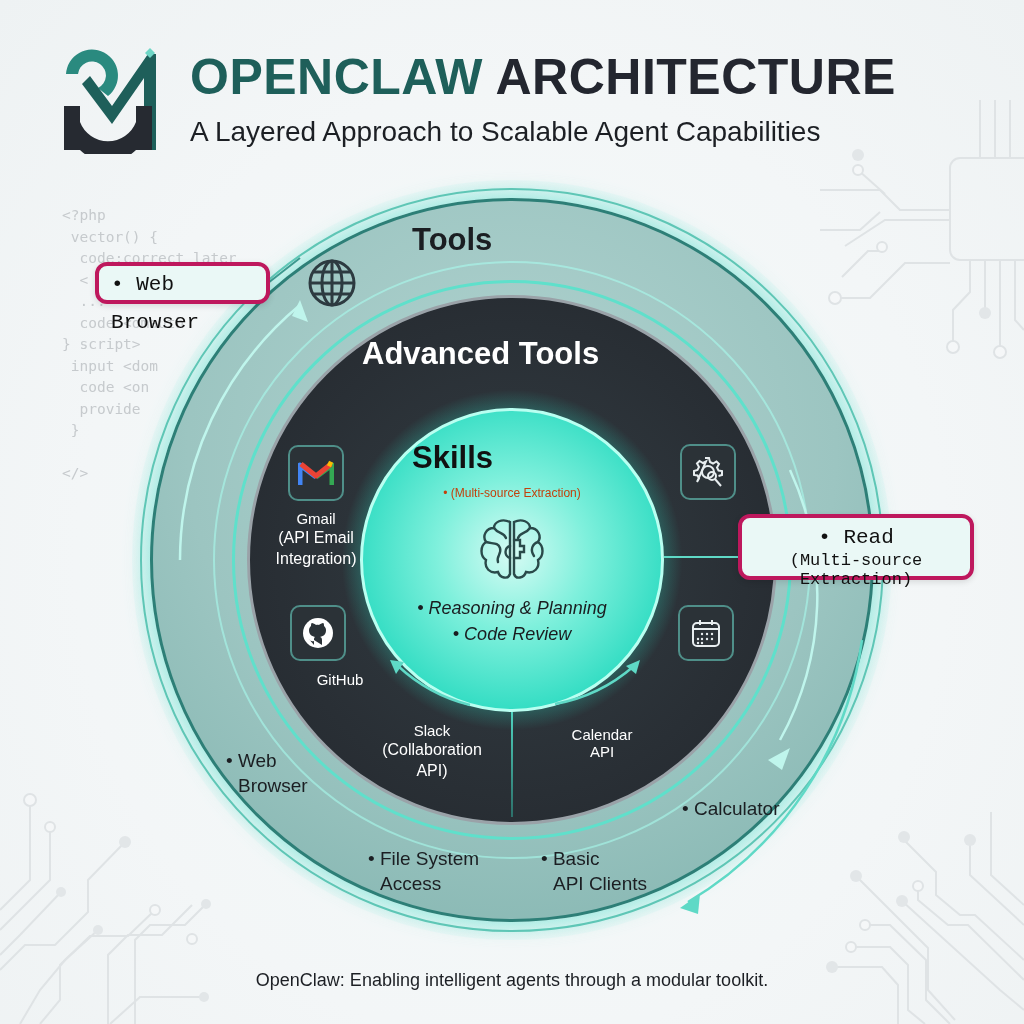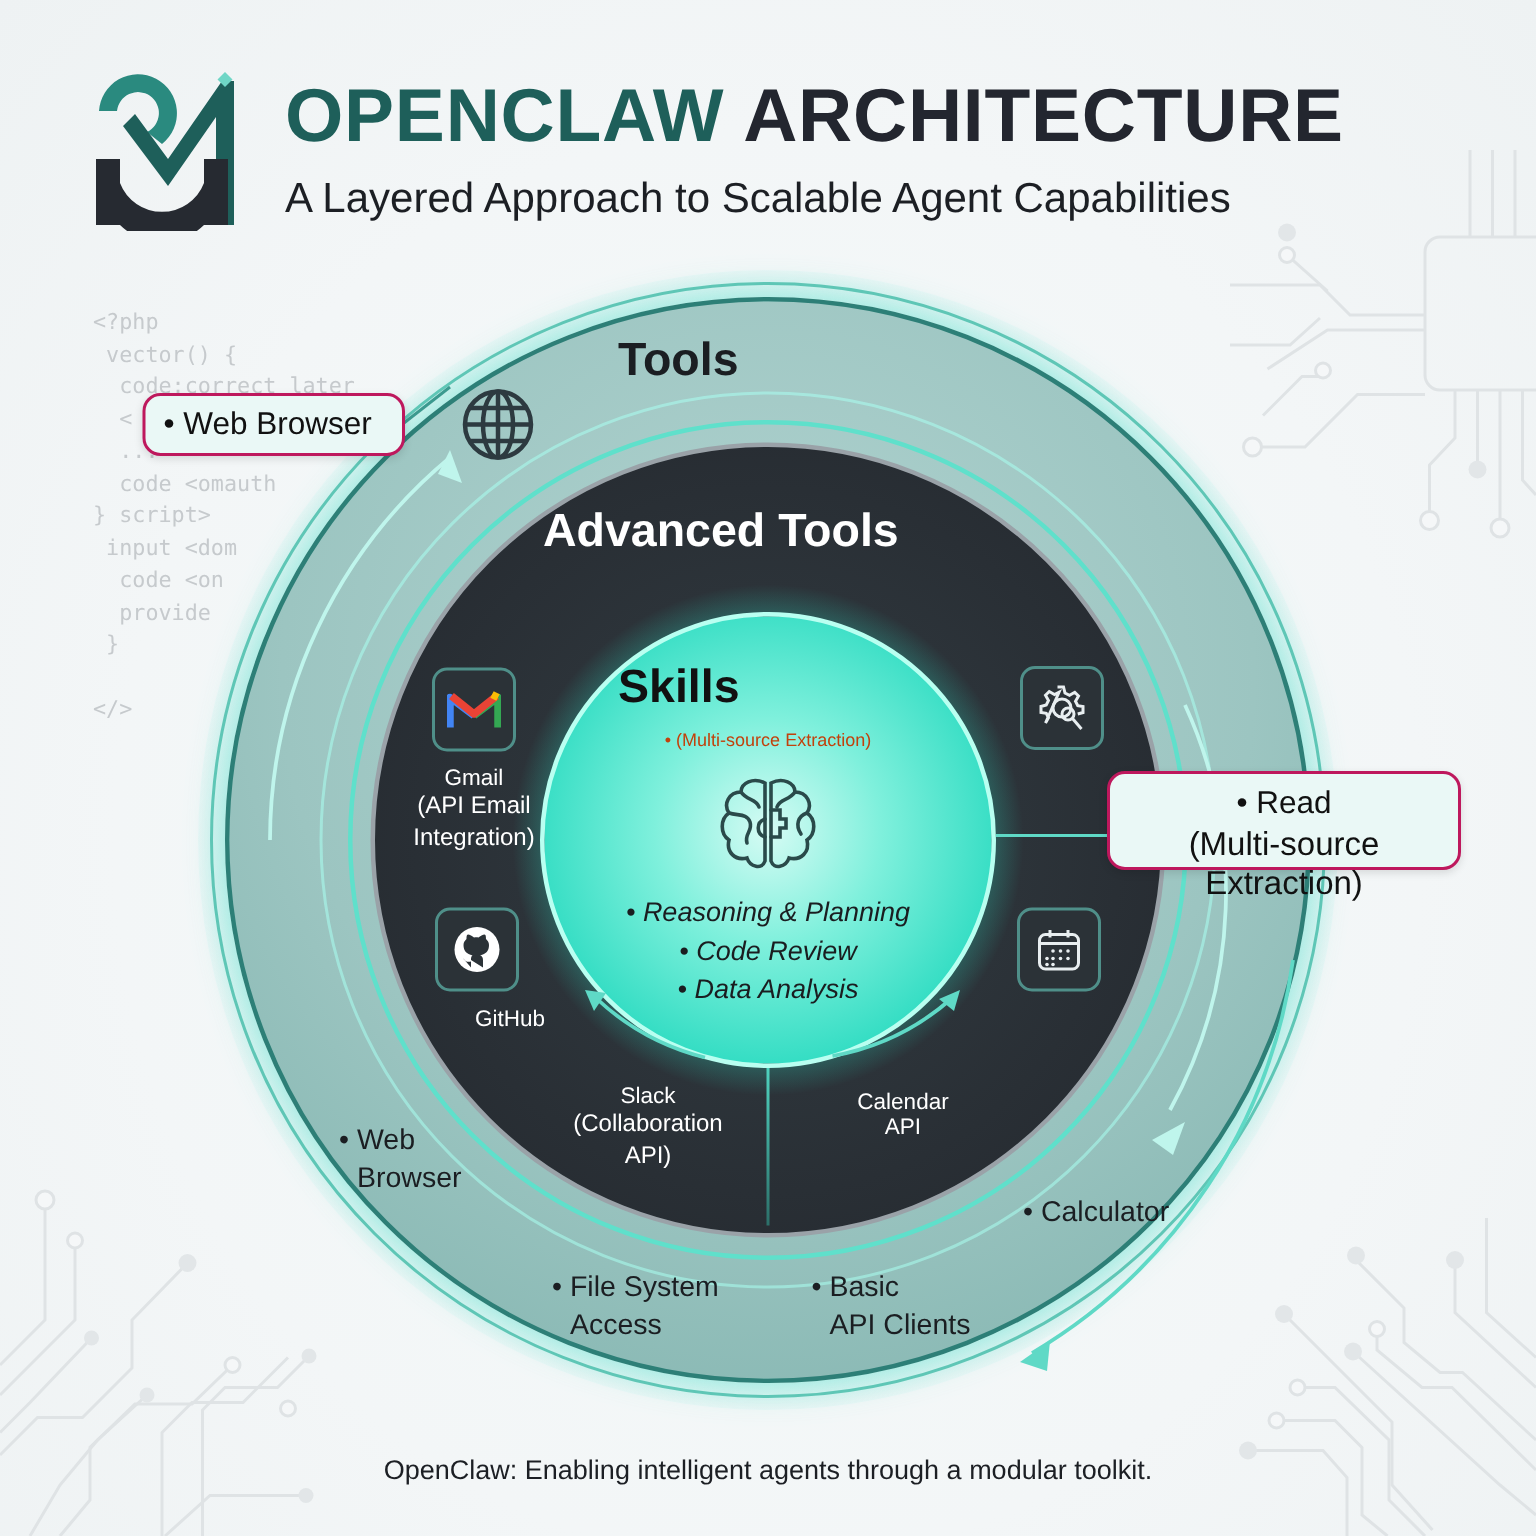--- a/index.html
+++ b/index.html
@@ -38,25 +38,25 @@
   .adv-title{left:362px;top:336px;width:300px;font-size:31px;color:#ffffff;}
   .skills-title{left:412px;top:440px;width:200px;font-size:31px;color:#111;}
   .skills-sub{left:372px;top:486px;width:280px;font-size:12px;text-align:center;color:#c2410c;}
   .skills-list{left:372px;top:596px;width:280px;font-size:18px;text-align:center;color:#1a1d20;line-height:25.5px;font-style:italic;}
   .brain{left:476px;top:516px;width:72px;height:66px;}
   .light{color:#fff;text-align:center;}
   .svc-name{font-size:15px;}
   .svc-sub{font-size:16px;line-height:21px;}
   .icon-box{width:56px;height:56px;border:2px solid #4f8f89;border-radius:10px;box-sizing:border-box;background:#2b3237;display:flex;align-items:center;justify-content:center;}
   .tool-item{font-size:19px;color:#1b1e22;line-height:25px;white-space:nowrap;}
-  .callout{background:#eaf8f6;border:2px solid #be185d;border-radius:12px;box-sizing:border-box;box-shadow:0 2px 6px rgba(0,0,0,0.12);color:#111;}
+  .callout{background:#eaf8f6;border:4px solid #be185d;border-radius:12px;box-sizing:border-box;box-shadow:0 2px 6px rgba(0,0,0,0.12);color:#111;font-family:Liberation Mono, monospace;}
   .callout-web{left:95px;top:262px;width:175px;height:42px;font-size:21px;line-height:38px;padding-left:12px;}
   .callout-read{left:738px;top:514px;width:236px;height:66px;text-align:center;}
   .callout-read .l1{font-size:21px;margin-top:8px;}
-  .callout-read .l2{font-size:22px;margin-top:2px;}
+  .callout-read .l2{font-size:17px;margin-top:2px;}
   .footer{left:0;top:970px;width:1024px;text-align:center;font-size:18px;color:#1c1f24;}
   svg{display:block;}
 </style>
 </head>
 <body>
 
 <svg class="abs" style="left:0;top:0;" width="1024" height="1024">
   <g fill="none" stroke="#dfe3e5" stroke-width="2">
 
     <rect x="950" y="158" width="90" height="102" rx="10"></rect>
@@ -196,21 +196,20 @@
     <path d="M34 30 C28 32 28 40 34 42"></path>
       <path d="M54 12 C50 18 44 16 42 22"></path>
     <path d="M38 24 H44 V30 H48 V36 H44 V42 H38"></path>
       <path d="M62 26 C56 28 54 34 58 40"></path>
   </svg>
 </div>
 
 <div class="abs skills-list">
   <div>• Reasoning &amp; Planning</div>
   <div>• Code Review</div>
-  <div>• Data Analysis</div>
 </div>
 
 <div class="abs icon-box" style="left:288px;top:445px;">
   <svg width="36" height="28" viewBox="0 0 36 28">
     <path d="M2 26 V6 L18 18" stroke="#4285f4" stroke-width="5" fill="none" stroke-linejoin="round"></path>
     <path d="M34 26 V6 L18 18" stroke="#34a853" stroke-width="5" fill="none" stroke-linejoin="round"></path>
     <path d="M3 5 L18 17 L33 5" stroke="#ea4335" stroke-width="5" fill="none" stroke-linejoin="round"></path>
     <path d="M30 4 L34 6" stroke="#fbbc04" stroke-width="5"></path>
   </svg>
 </div>

